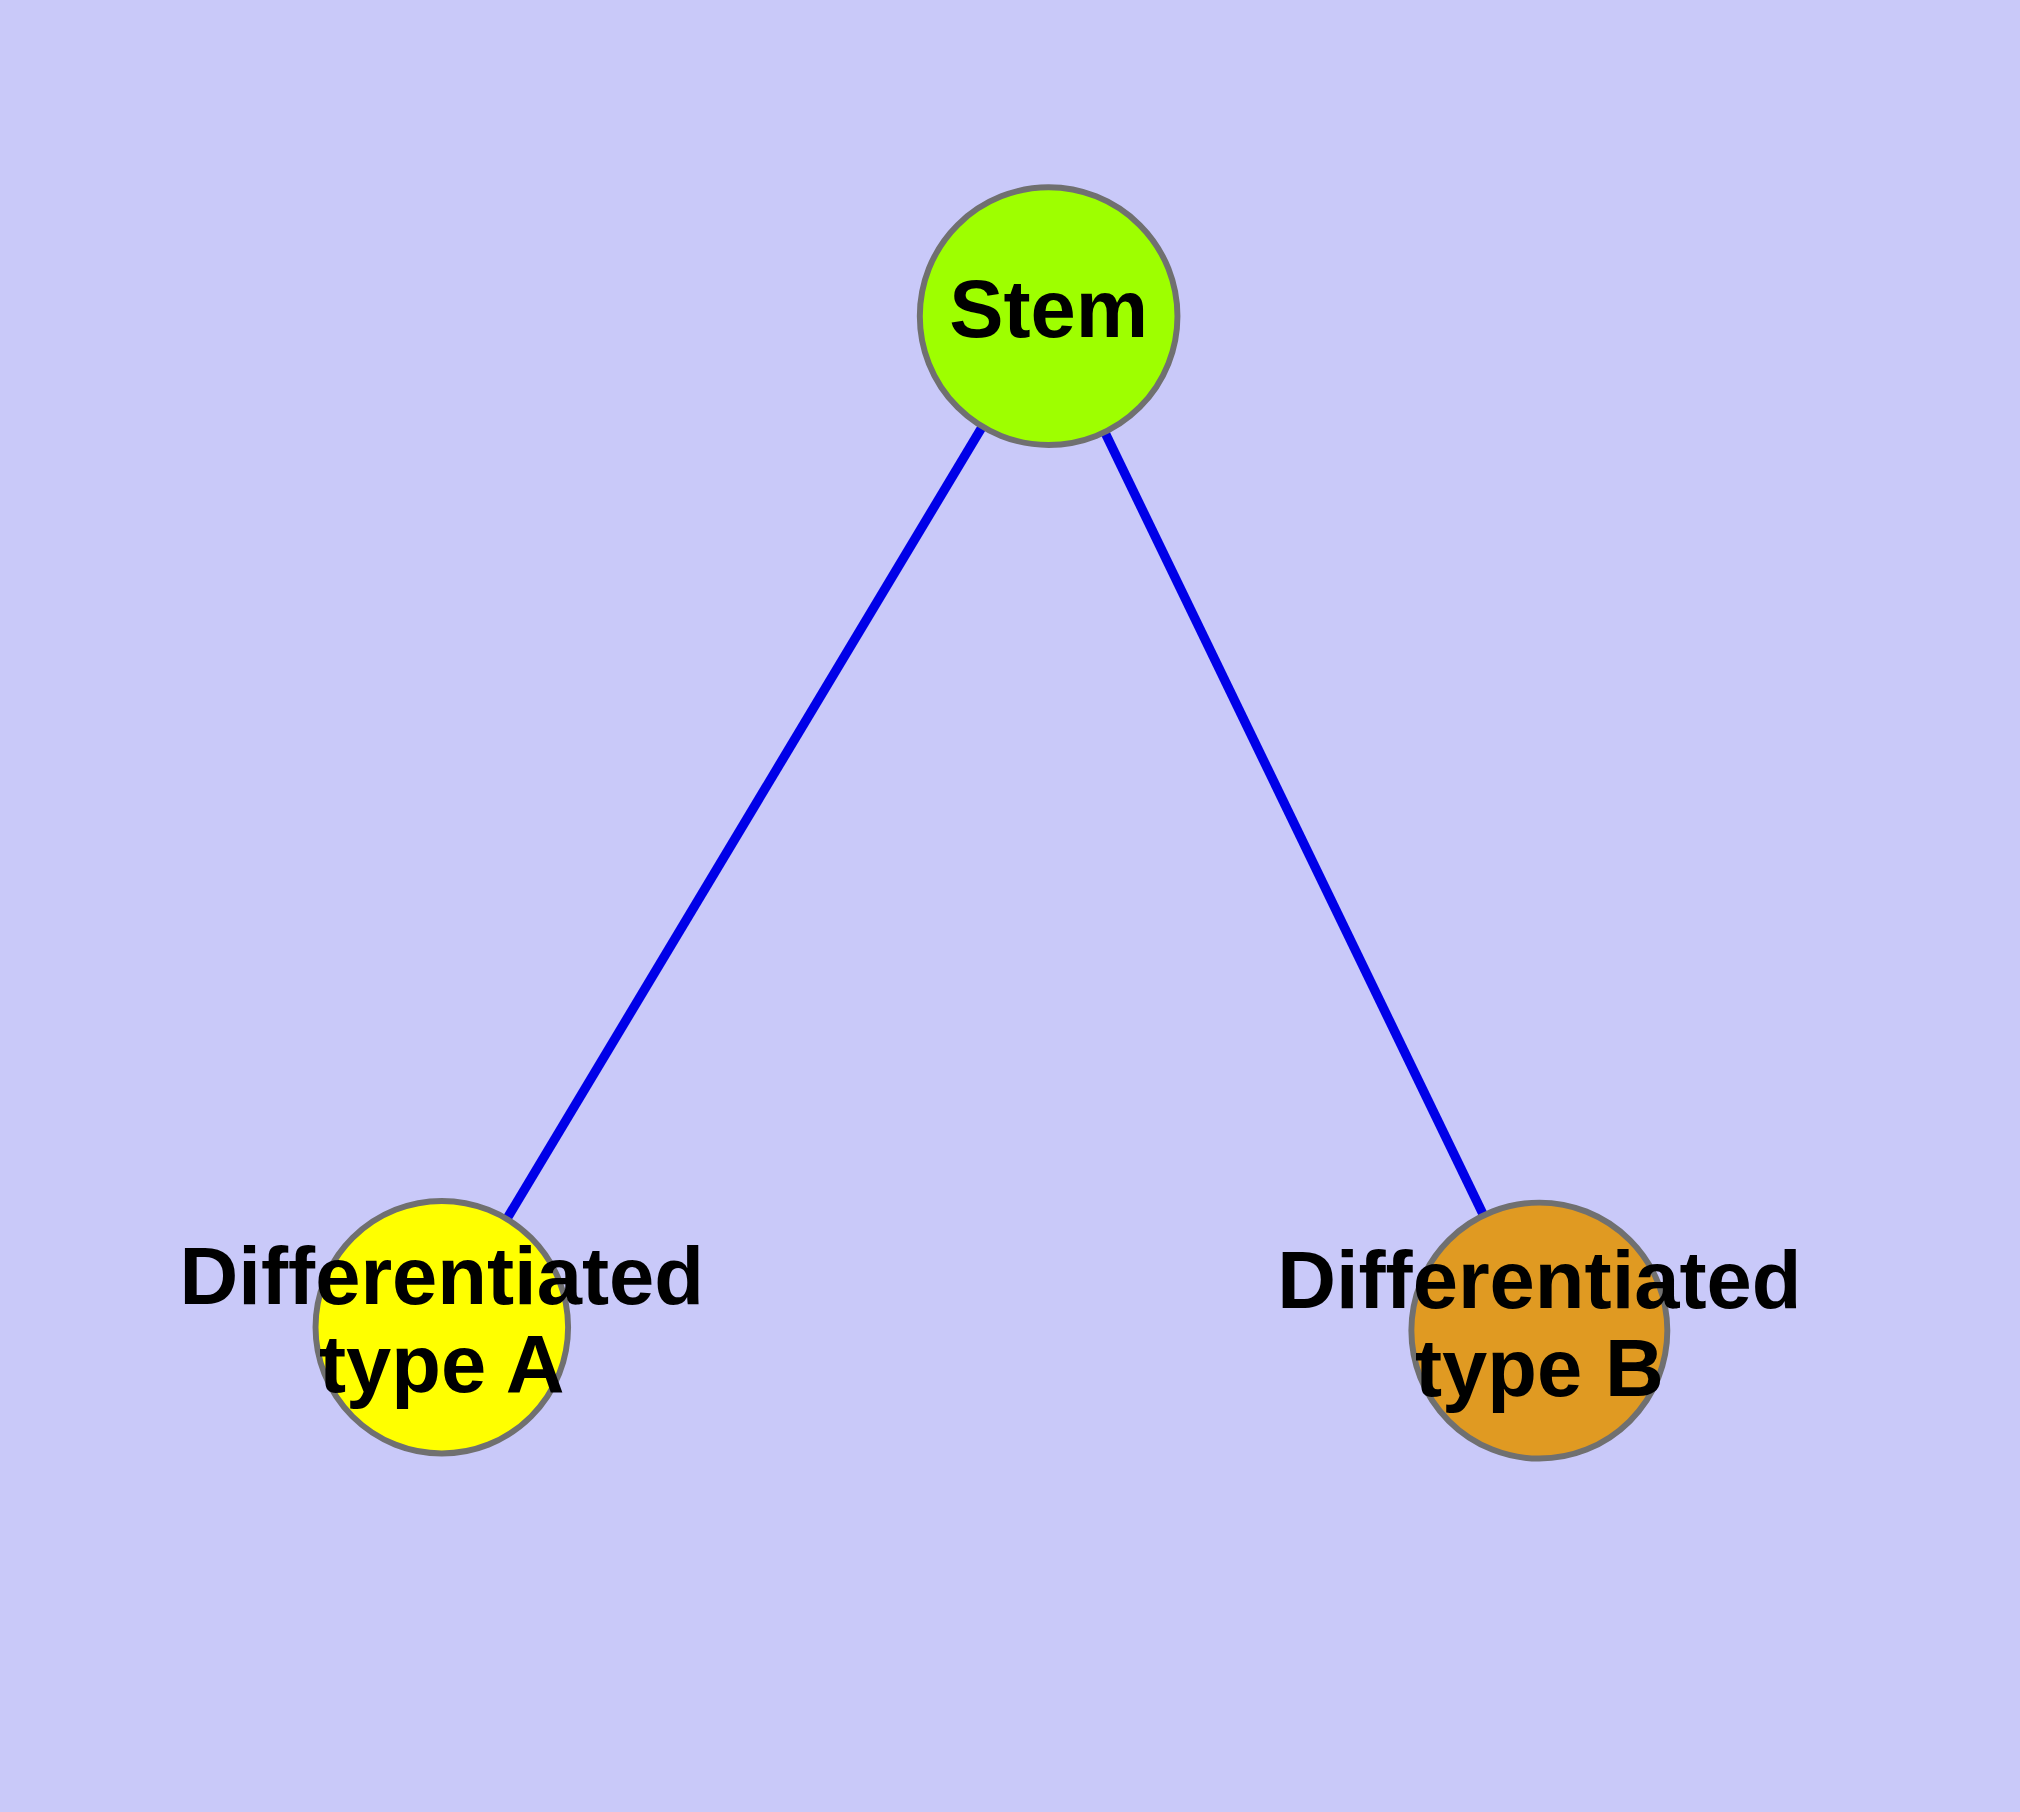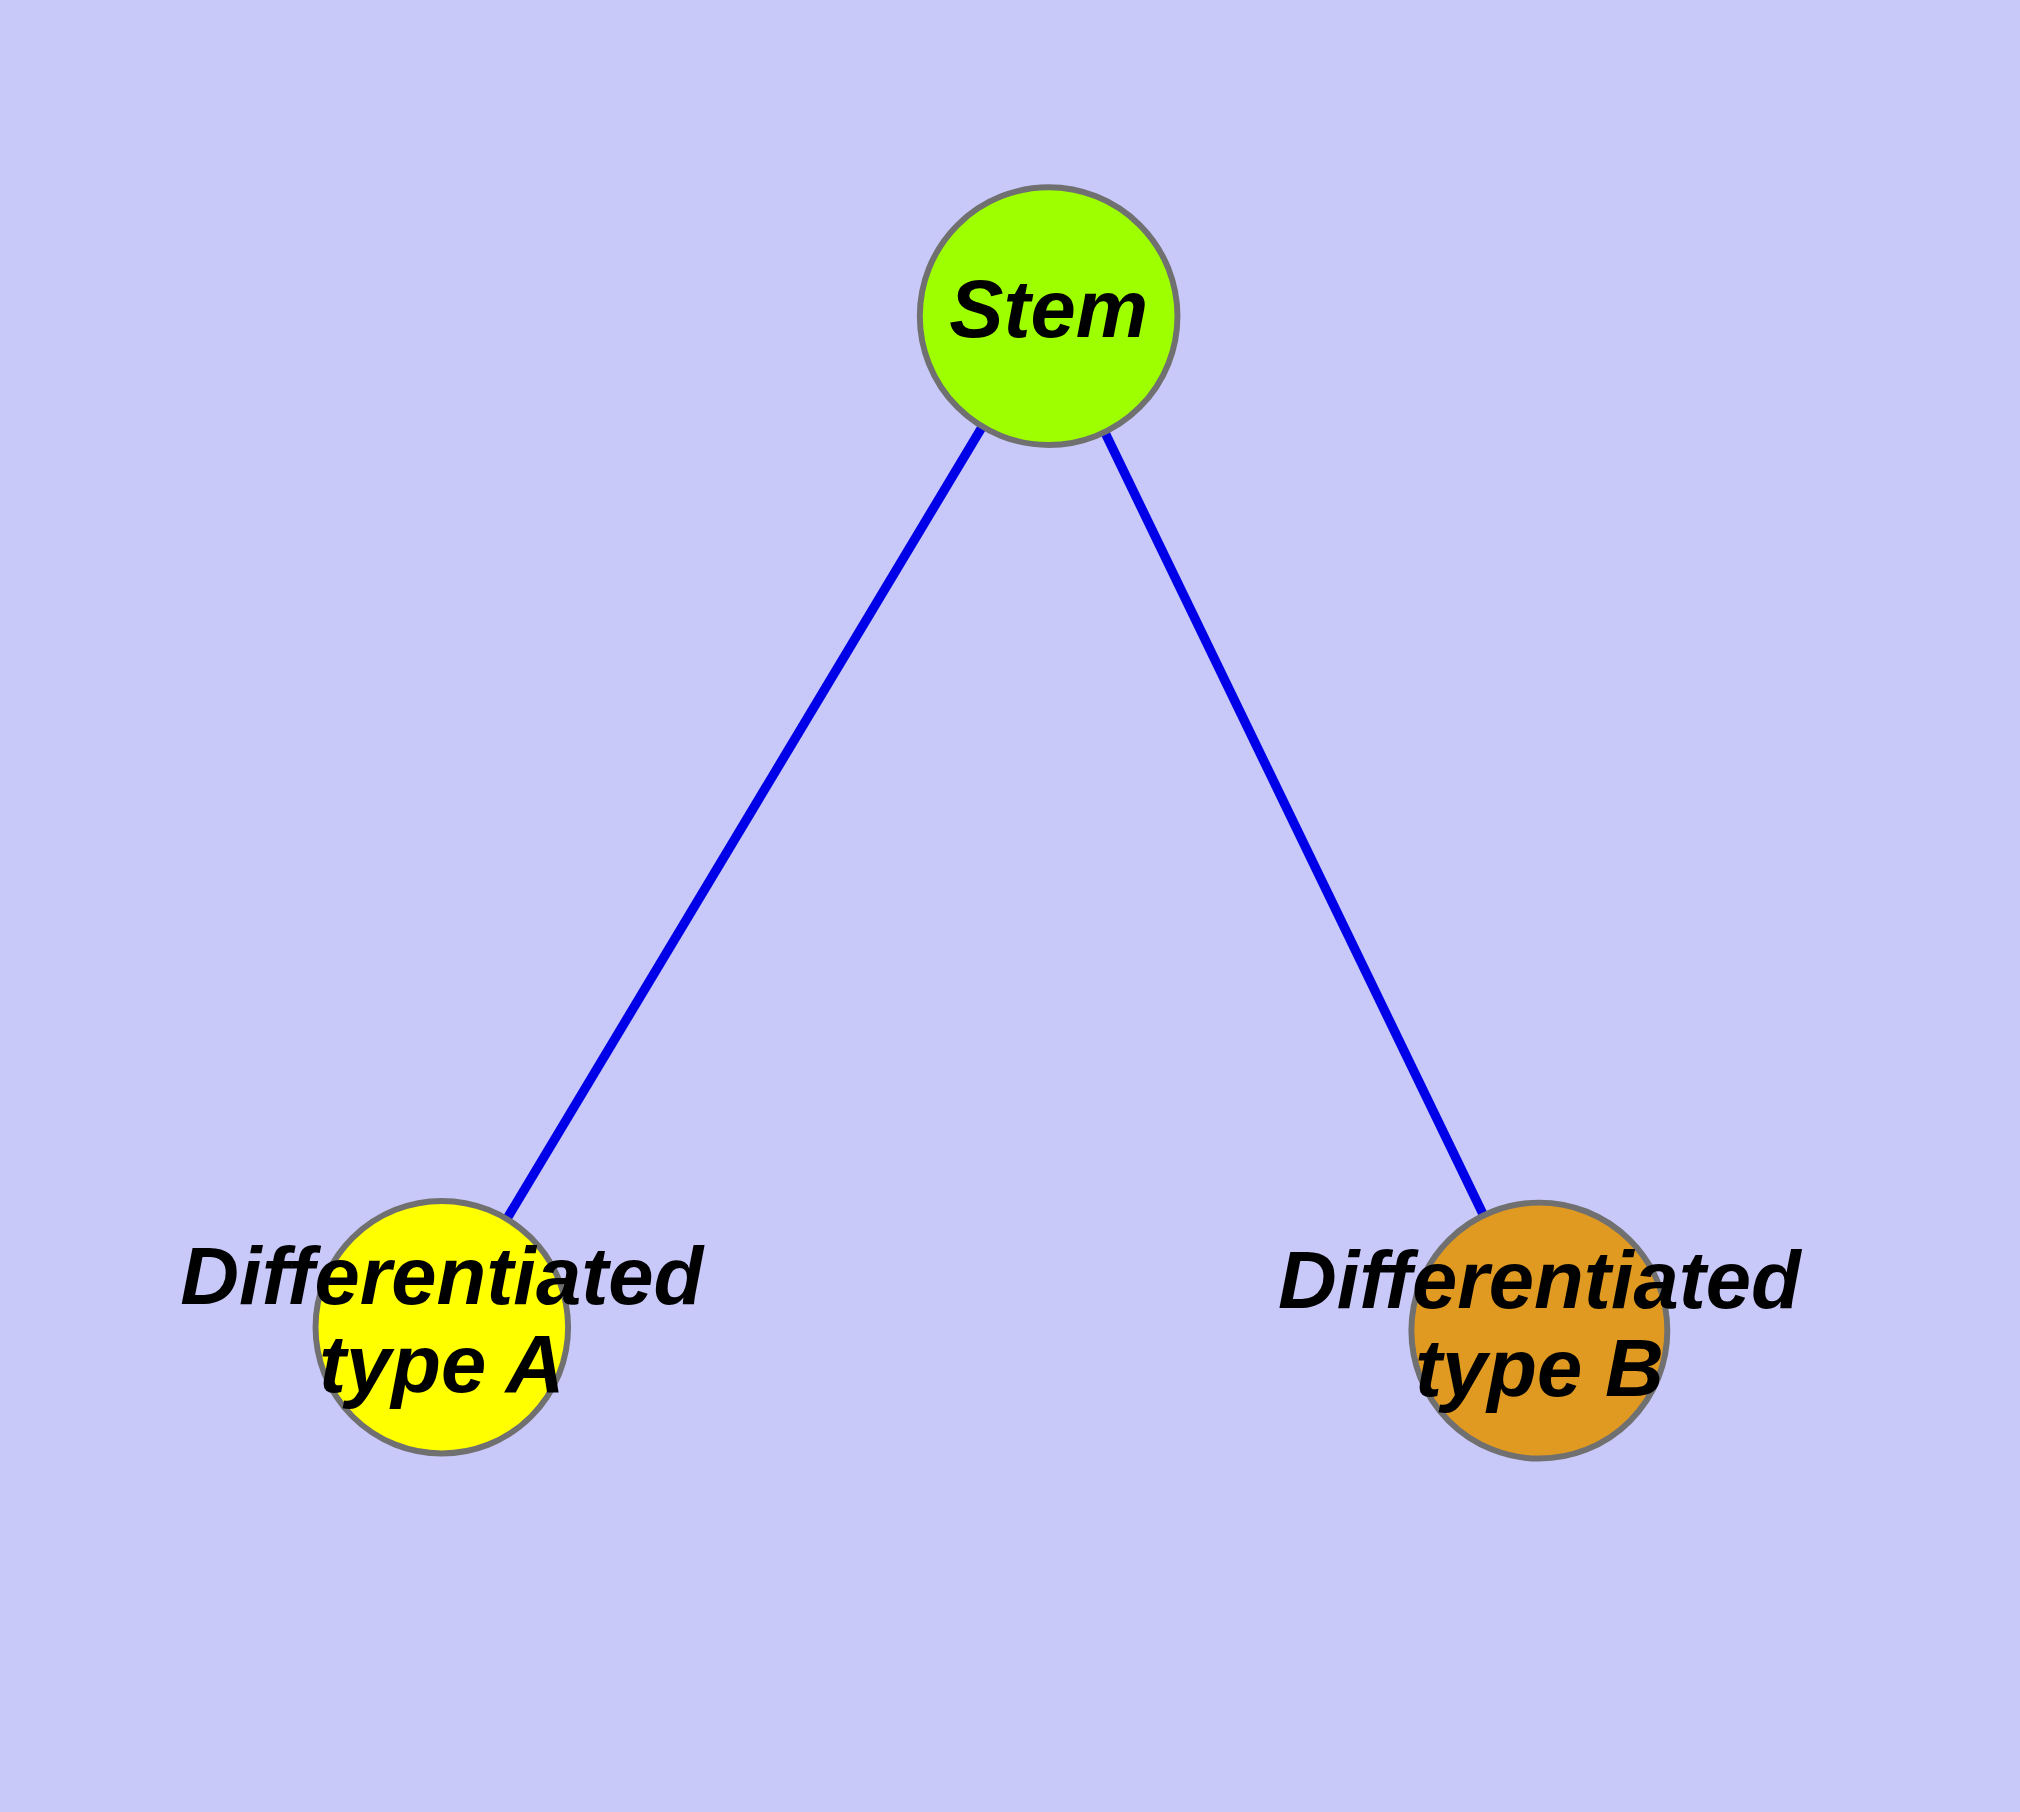--- a/index.html
+++ b/index.html
@@ -6,21 +6,20 @@
     margin: 0;
     padding: 0;
     background: #ffffff;
   }
   #canvas {
     position: relative;
     width: 2021px;
     height: 1812px;
     overflow: hidden;
     font-family: "Liberation Sans", sans-serif;
-    font-style: italic;
   }
   #plot-background {
     position: absolute;
     left: 0;
     top: 0;
     width: 2021px;
     height: 1812px;
   }
   #graph-svg {
     position: absolute;

